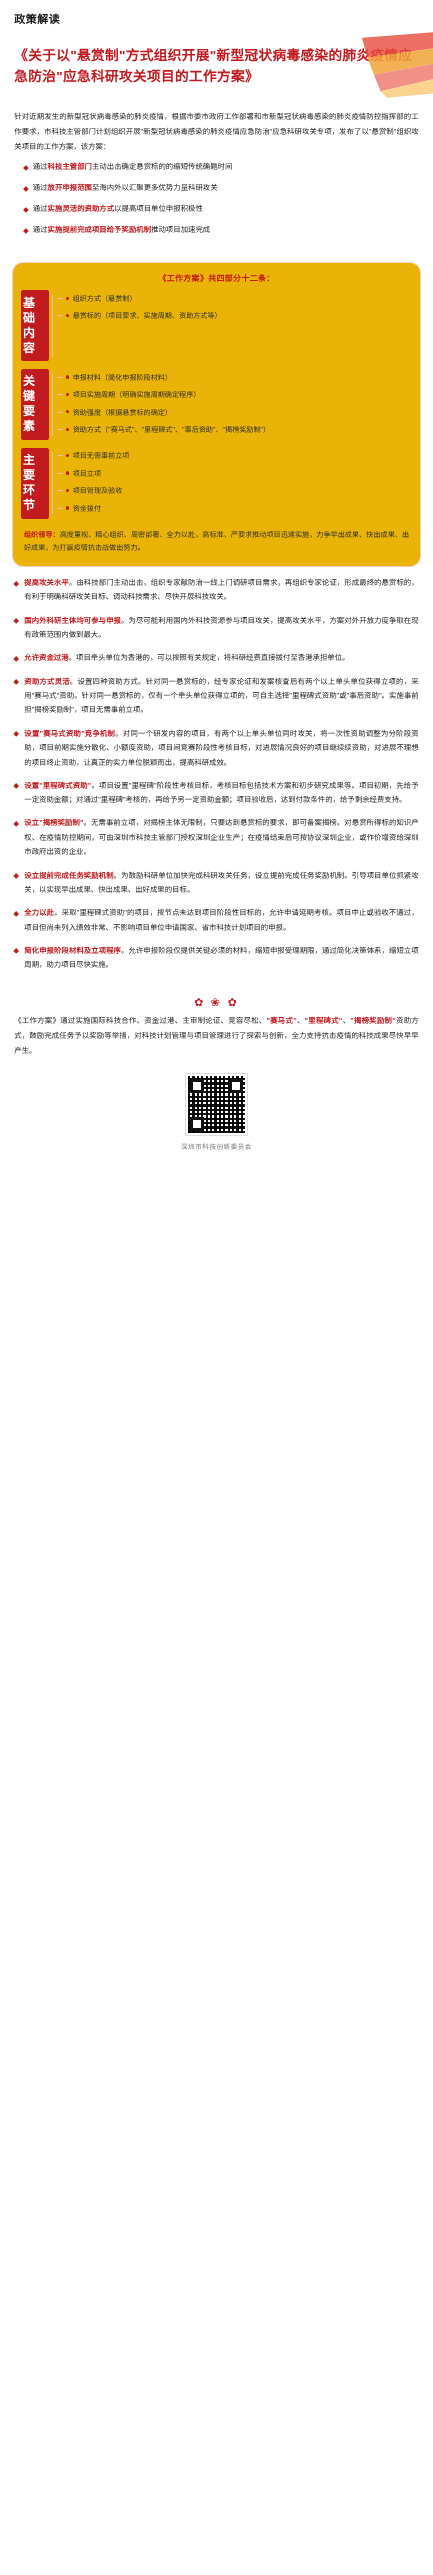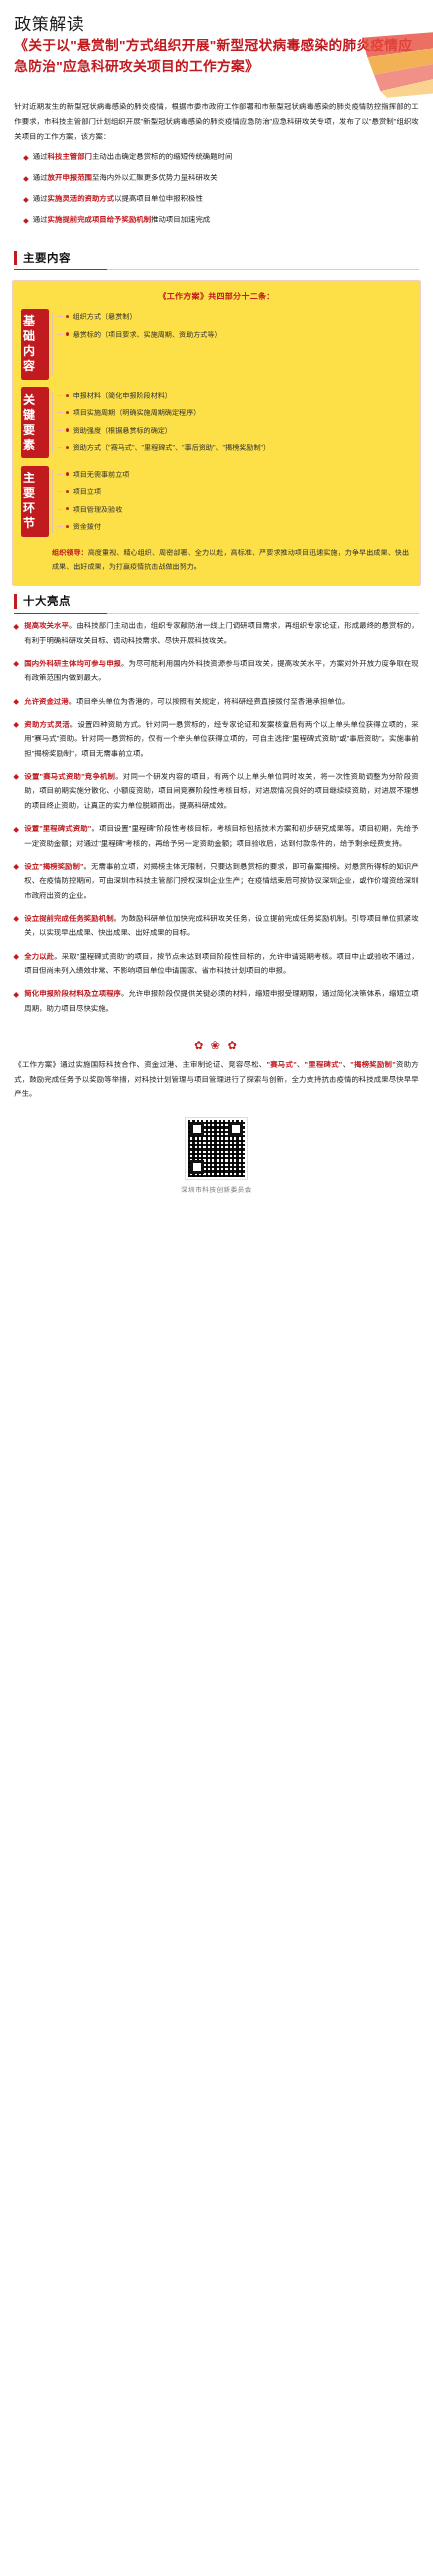--- a/index.html
+++ b/index.html
@@ -20,25 +20,25 @@
     overflow: hidden;
   }
 
   
   .header {
     position: relative;
     padding: 10px 14.3px 12px 14.3px;
     background: #ffffff;
   }
   .kicker {
-    font-size: 17px;
-    font-weight: normal;
+    font-size: 11px;
+    font-weight: bold;
     color: #1a1a1a;
     letter-spacing: 0.5px;
-    margin-bottom: 1px;
+    margin-bottom: 20px;
   }
   .main-title {
     font-size: 13.7px;
     font-weight: bold;
     line-height: 1.5;
     color: #c11a1f;
     letter-spacing: 0.3px;
   }
   .title-rule {
     margin-top: 7.7px;
@@ -131,22 +131,22 @@
     top: 0;
     width: 93px;
     height: 1.1px;
     background: #c11a1f;
   }
 
   
   .content-card {
     margin: 7.7px 12px 5.5px 12px;
     border: 0.5px solid #f0cfc6;
-    background: #fde047;
-    border-radius: 2px;
+    background: #eab308;
+    border-radius: 11px;
     padding: 8.8px 7.7px 10px 7.7px;
   }
   .card-title {
     text-align: center;
     font-size: 8px;
     font-weight: bold;
     color: #c11a1f;
     margin-bottom: 7.7px;
     letter-spacing: 0.3px;
   }
@@ -209,21 +209,20 @@
     margin-right: 3.8px;
     vertical-align: 1.1px;
   }
 
   .org-lead {
     font-size: 7.1px;
     line-height: 1.95;
     color: #333;
     padding: 2.2px 3.3px 0 3.3px;
     text-align: justify;
-    margin-left: 28px;
   }
   .org-lead .hl {
     color: #c11a1f;
     font-weight: bold;
   }
 
   
   .hl-list {
     padding: 3.3px 14.3px 5.5px 14.3px;
   }
@@ -333,25 +332,20 @@
       <span>通过</span><span class="hl">放开申报范围</span><span>至海内外以汇聚更多优势力量科研攻关</span>
     </div>
     <div class="b-item">
       <span>通过</span><span class="hl">实施灵活的资助方式</span><span>以提高项目单位申报积极性</span>
     </div>
     <div class="b-item">
       <span>通过</span><span class="hl">实施提前完成项目给予奖励机制</span><span>推动项目加速完成</span>
     </div>
   </div>
 
-  <div class="sec-head">
-    <span class="bar"></span>
-    <span class="txt">主要内容</span>
-    <span class="underline"></span>
-  </div>
 
   <div class="content-card">
     <div class="card-title">《工作方案》共四部分十二条：</div>
 
     <div class="grp">
       <div class="grp-label">基础内容</div>
       <div class="grp-items">
         <div class="grp-item"><span class="dot"></span><span>组织方式（悬赏制）</span></div>
         <div class="grp-item"><span class="dot"></span><span>悬赏标的（项目要求、实施周期、资助方式等）</span></div>
       </div>
@@ -375,25 +369,20 @@
         <div class="grp-item"><span class="dot"></span><span>项目管理及验收</span></div>
         <div class="grp-item"><span class="dot"></span><span>资金拨付</span></div>
       </div>
     </div>
 
     <div class="org-lead">
       <span class="hl">组织领导：</span><span>高度重视、精心组织、周密部署、全力以赴，高标准、严要求推动项目迅速实施，力争早出成果、快出成果、出好成果，为打赢疫情抗击战做出努力。</span>
     </div>
   </div>
 
-  <div class="sec-head">
-    <span class="bar"></span>
-    <span class="txt">十大亮点</span>
-    <span class="underline"></span>
-  </div>
 
   <div class="hl-list">
     <div class="hl-item"><span class="lead">提高攻关水平</span><span>。由科技部门主动出击，组织专家献防治一线上门调研项目需求，再组织专家论证，形成最终的悬赏标的，有利于明确科研攻关目标、调动科技需求、尽快开展科技攻关。</span></div>
     <div class="hl-item"><span class="lead">国内外科研主体均可参与申报</span><span>。为尽可能利用国内外科技资源参与项目攻关，提高攻关水平，方案对外开放力度争取在现有政策范围内做到最大。</span></div>
     <div class="hl-item"><span class="lead">允许资金过港</span><span>。项目牵头单位为香港的，可以按照有关规定，将科研经费直接拨付至香港承担单位。</span></div>
     <div class="hl-item"><span class="lead">资助方式灵活</span><span>。设置四种资助方式。针对同一悬赏标的，经专家论证和发案核查后有两个以上单头单位获得立项的，采用"赛马式"资助。针对同一悬赏标的，仅有一个牵头单位获得立项的，可自主选择"里程碑式资助"或"事后资助"。实施事前担"揭榜奖励制"，项目无需事前立项。</span></div>
     <div class="hl-item"><span class="lead">设置"赛马式资助"竞争机制</span><span>。对同一个研发内容的项目，有两个以上单头单位同时攻关，将一次性资助调整为分阶段资助，项目前期实施分散化、小额度资助，项目间竞赛阶段性考核目标，对进展情况良好的项目继续续资助，对进展不理想的项目终止资助，让真正的实力单位脱颖而出，提高科研成效。</span></div>
     <div class="hl-item"><span class="lead">设置"里程碑式资助"</span><span>。项目设置"里程碑"阶段性考核目标，考核目标包括技术方案和初步研究成果等。项目初期，先给予一定资助金额；对通过"里程碑"考核的，再给予另一定资助金额；项目验收后，达到付款条件的，给予剩余经费支持。</span></div>
     <div class="hl-item"><span class="lead">设立"揭榜奖励制"</span><span>。无需事前立项，对揭榜主体无限制，只要达到悬赏标的要求，即可备案揭榜。对悬赏所得标的知识产权、在疫情防控期间，可由深圳市科技主管部门授权深圳企业生产；在疫情结束后可按协议深圳企业，或作价增资给深圳市政府出资的企业。</span></div>
     <div class="hl-item"><span class="lead">设立提前完成任务奖励机制</span><span>。为鼓励科研单位加快完成科研攻关任务，设立提前完成任务奖励机制。引导项目单位抓紧攻关，以实现早出成果、快出成果、出好成果的目标。</span></div>

